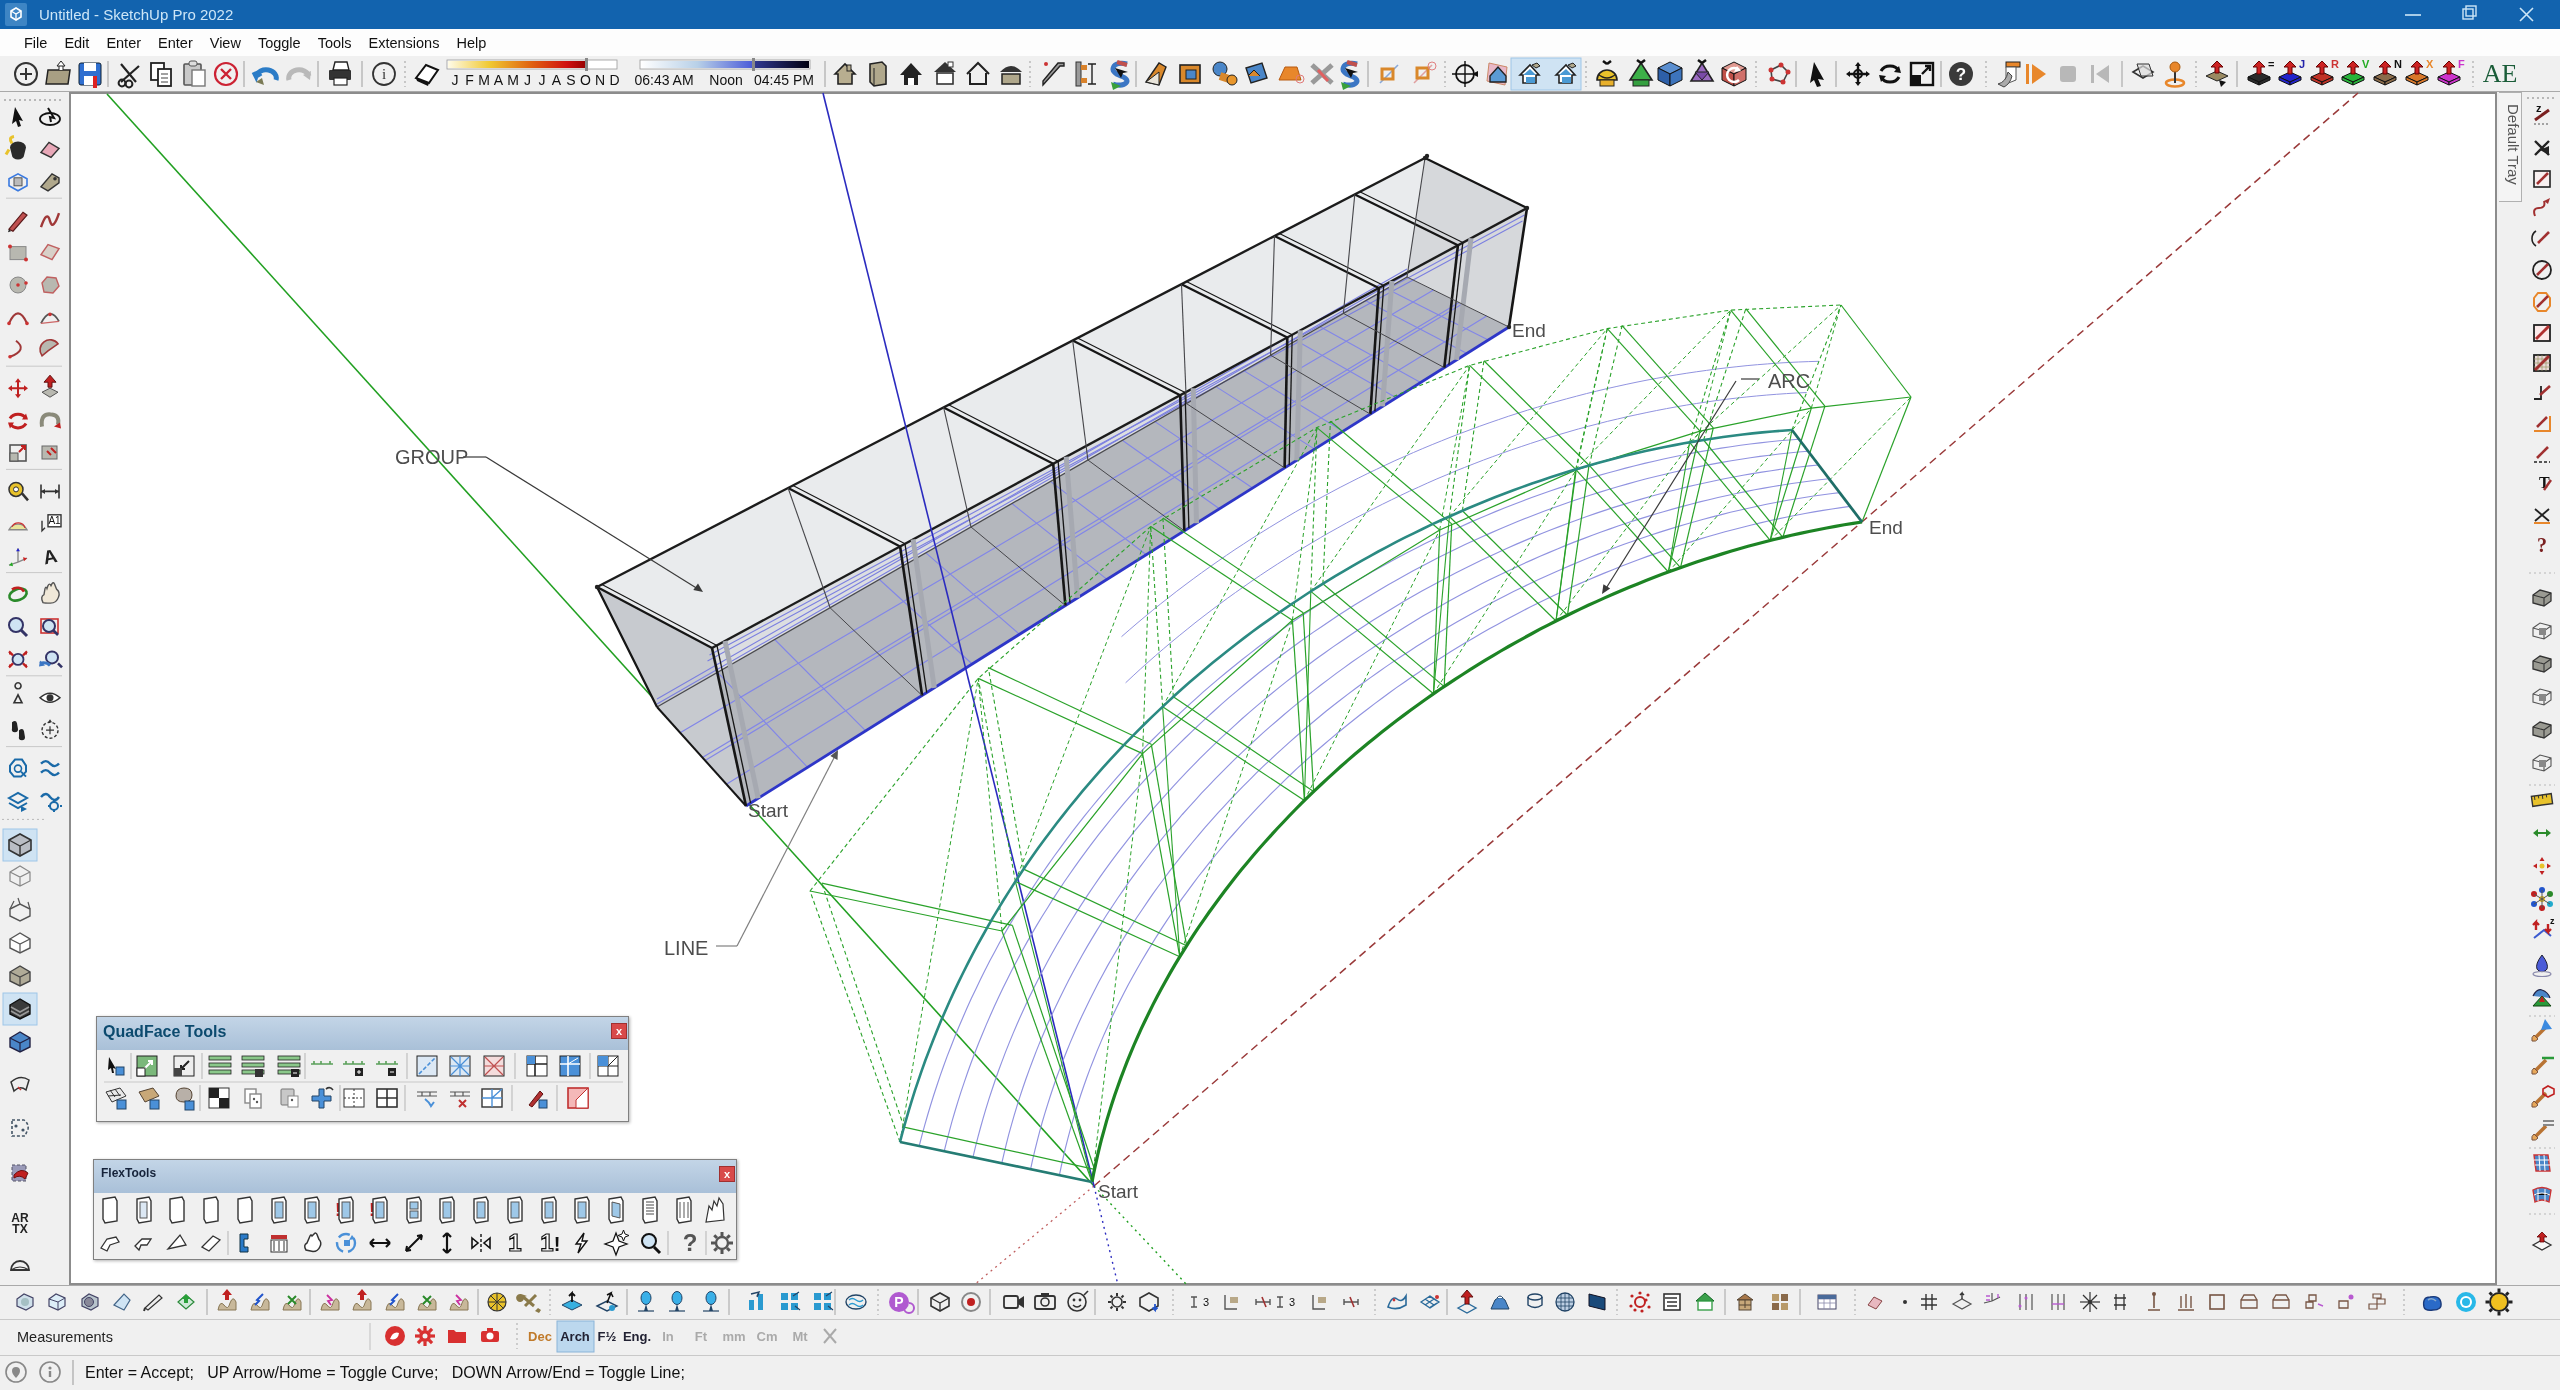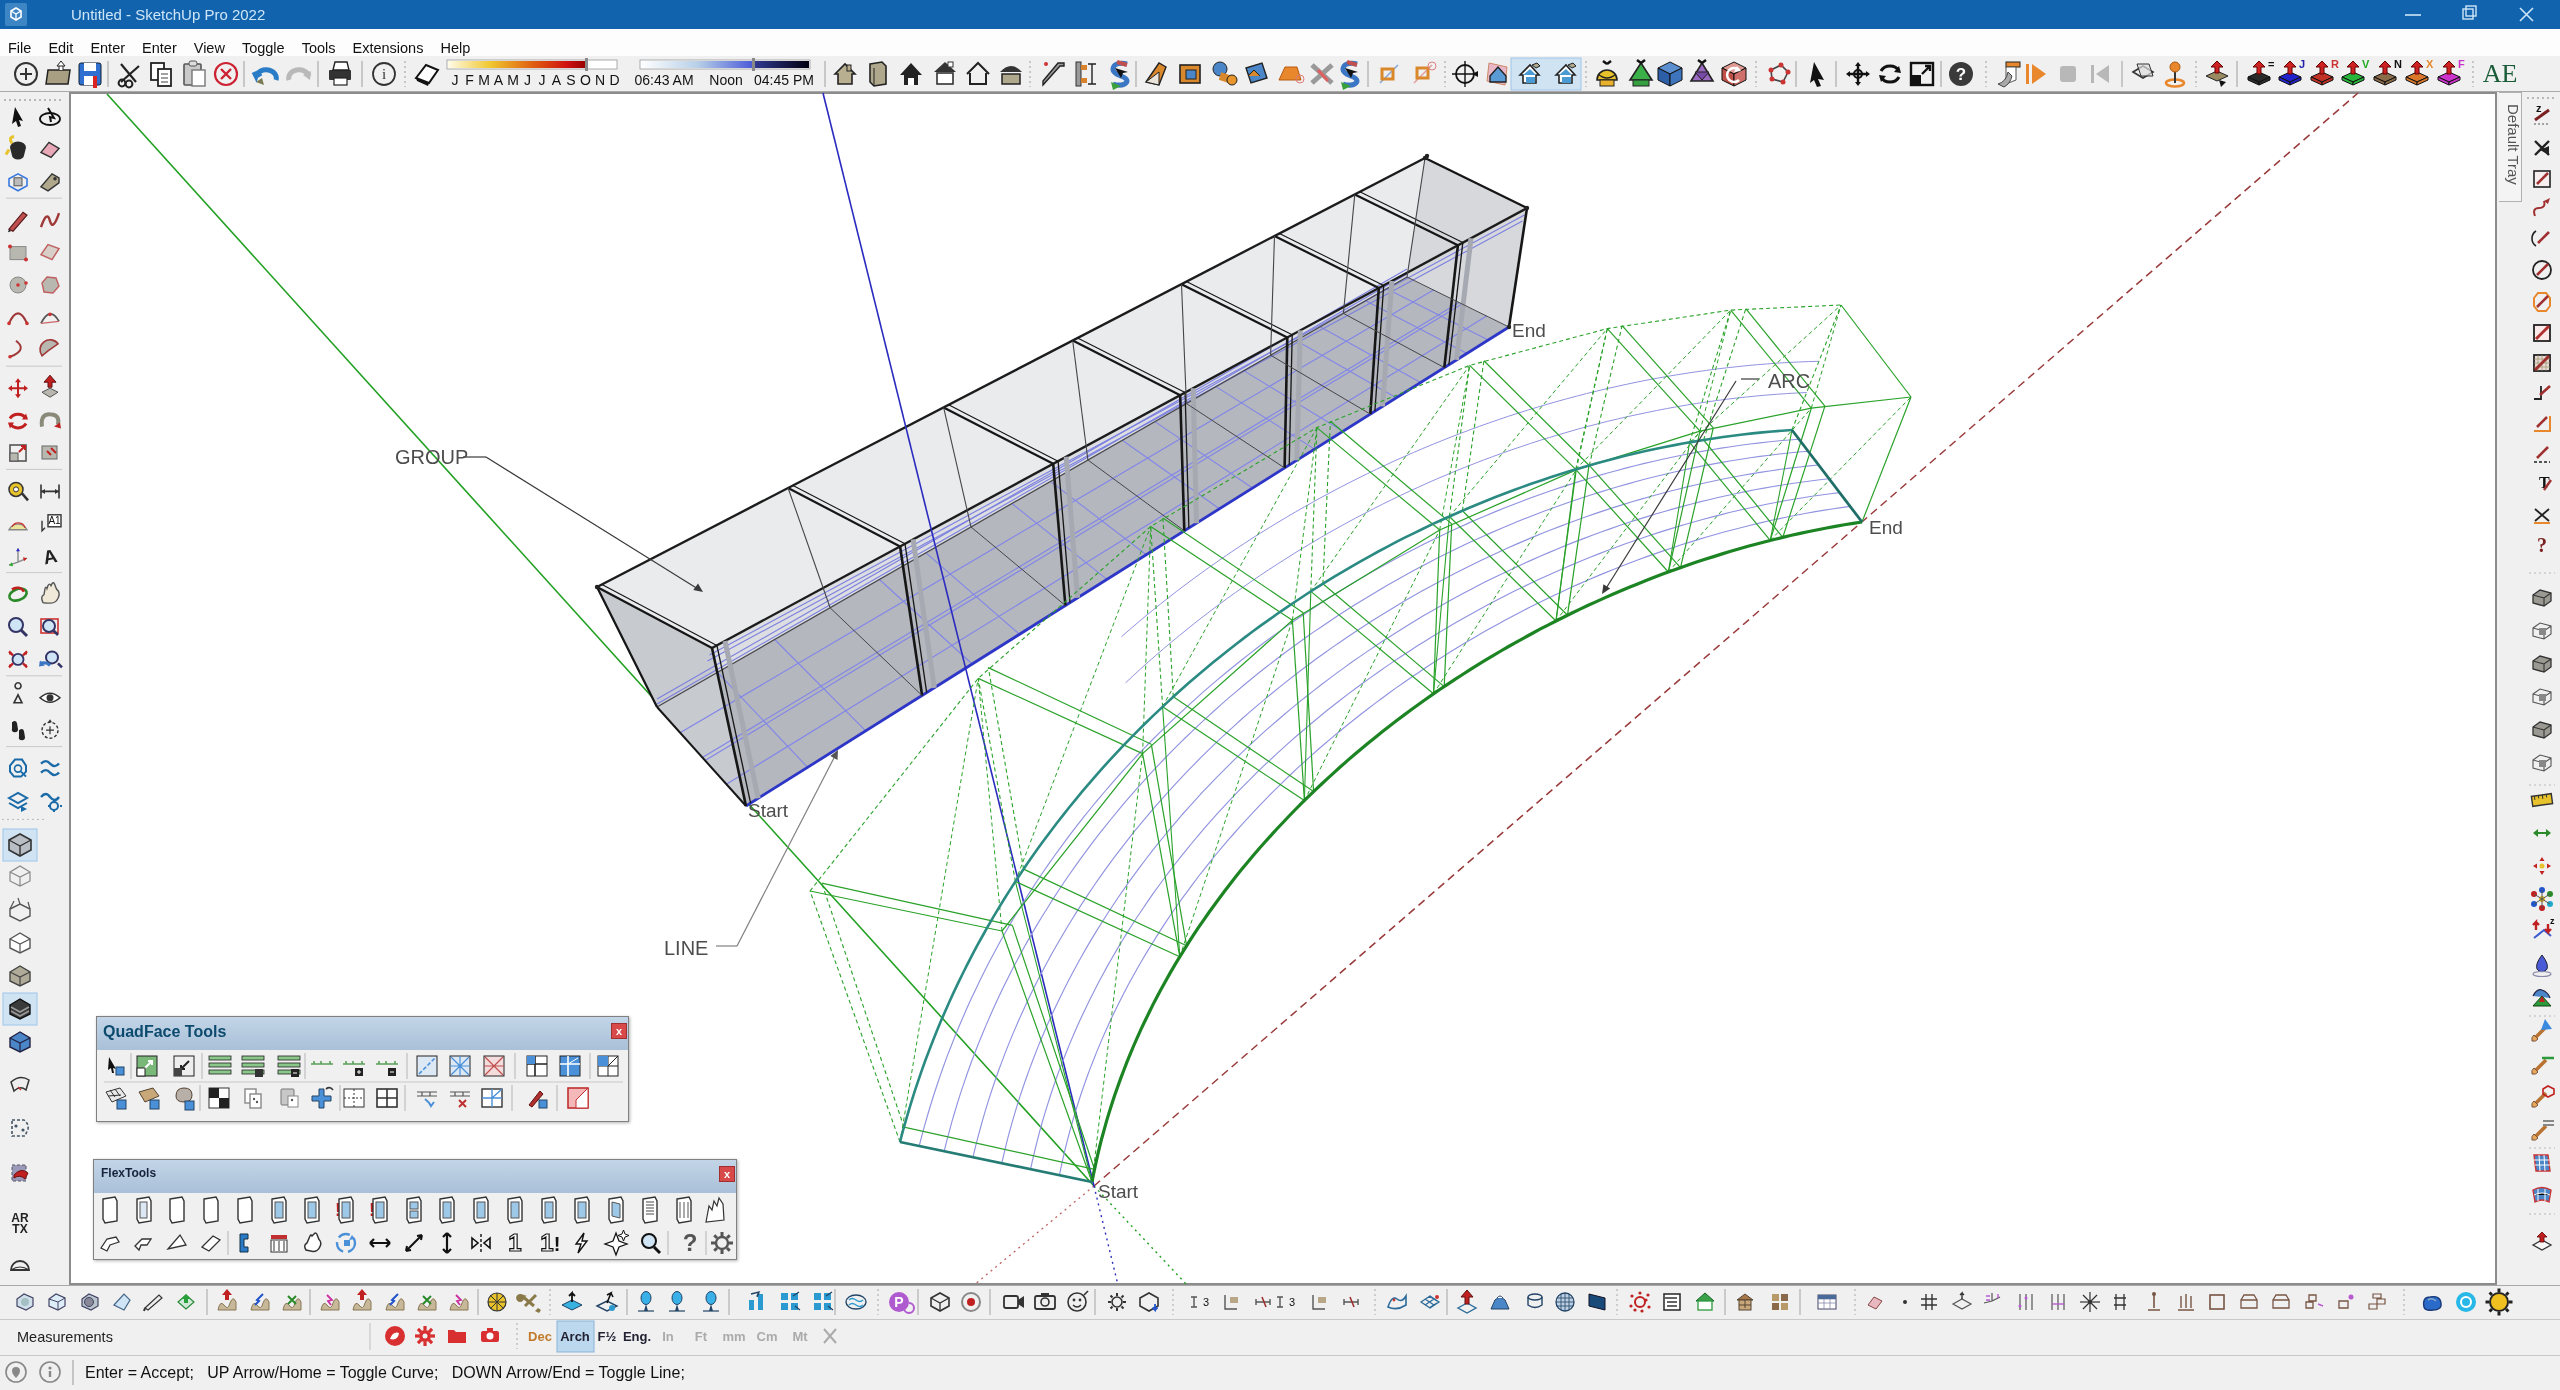--- a/index.html
+++ b/index.html
@@ -4,30 +4,30 @@
 body{width:2560px;height:1390px;position:relative;font-family:"Liberation Sans",sans-serif;background:#f0f0f0;overflow:hidden}
 .abs{position:absolute}
 </style></head><body>
 
 <div class="abs" style="left:0;top:0;width:2560px;height:29px;background:#1263ae"></div>
 <div class="abs" style="left:5px;top:3px;width:22px;height:23px;background:#3e85c4;border-radius:2px"></div>
 <svg class="abs" style="left:5px;top:3px" width="22" height="23">
     <path d="M6 8 L11 5 L16 8 L16 14 L11 17 L6 14 Z" fill="none" stroke="#fff" stroke-width="1.6"></path>
     <path d="M6 8 L11 11 L16 8 M11 11 V17" stroke="#fff" stroke-width="1.3" fill="none"></path>
   </svg>
-<div class="abs" style="left:71px;top:6px;font-size:15px;color:#cde6f7">Untitled - SketchUp Pro 2022</div>
+<div class="abs" style="left:39px;top:6px;font-size:15px;color:#cde6f7">Untitled - SketchUp Pro 2022</div>
 <svg class="abs" style="left:2390px;top:0" width="170" height="29">
 <path d="M15 15 h16" stroke="#cde6f7" stroke-width="1.6"></path>
 <rect x="73" y="9" width="10" height="10" fill="none" stroke="#cde6f7" stroke-width="1.4"></rect>
 <rect x="76" y="6" width="10" height="10" fill="none" stroke="#cde6f7" stroke-width="1.4"></rect>
 <path d="M130 8 l13 13 M143 8 l-13 13" stroke="#cde6f7" stroke-width="1.6"></path>
 </svg>
 
 <div class="abs" style="left:0;top:29px;width:2560px;height:27px;background:#fdfdfd"></div>
-<div class="abs" style="left:0;top:29px;height:27px;font-size:14.5px;color:#111;display:flex;align-items:flex-end">
+<div class="abs" style="left:16px;top:29px;height:27px;font-size:14.5px;color:#111;display:flex;align-items:center">
 <span style="padding:0 8.5px 0 8px">File</span>
     <span style="padding:0 8.5px">Edit</span>
     <span style="padding:0 8.5px">Enter</span>
     <span style="padding:0 8.5px">Enter</span>
     <span style="padding:0 8.5px">View</span>
     <span style="padding:0 8.5px">Toggle</span>
     <span style="padding:0 8.5px">Tools</span>
     <span style="padding:0 8.5px">Extensions</span>
     <span style="padding:0 8.5px">Help</span>
 </div>

